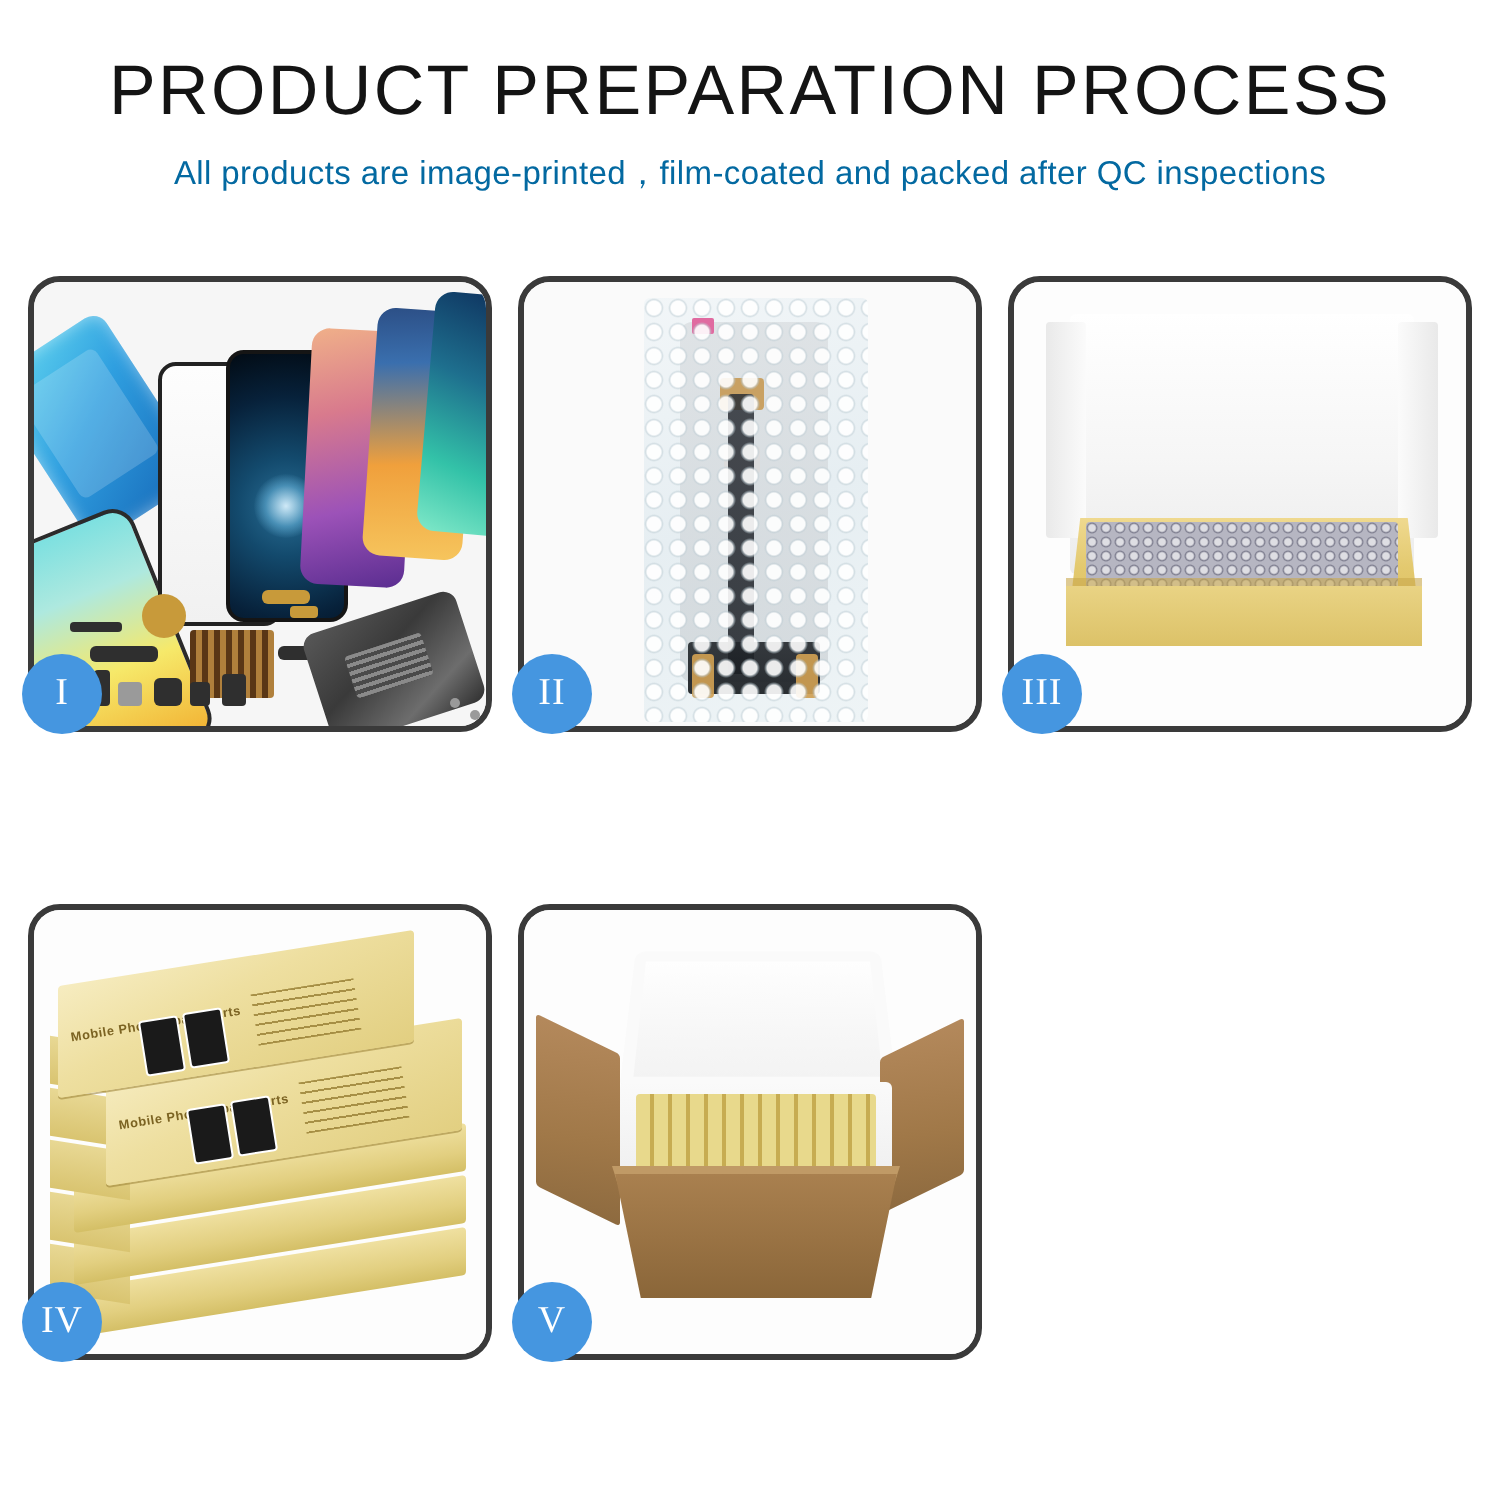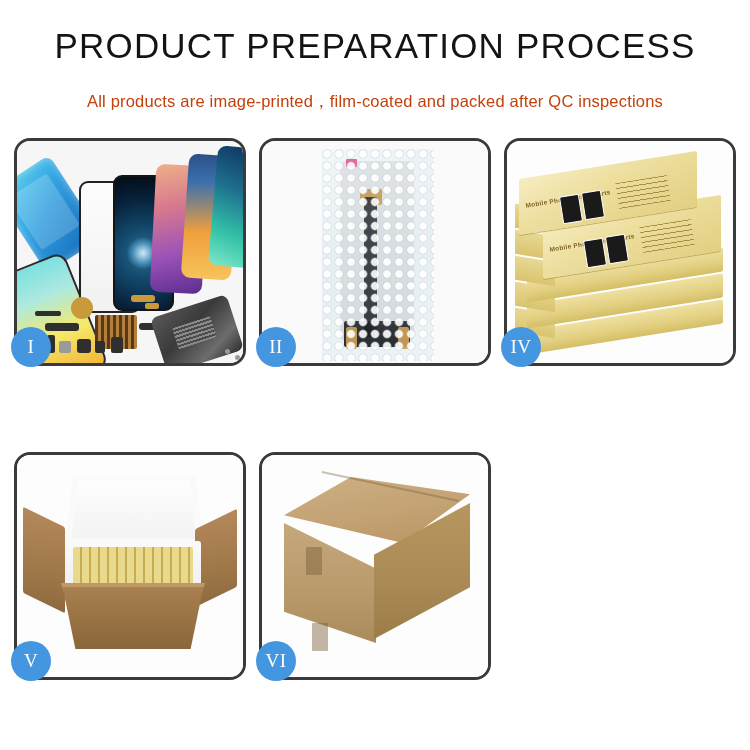--- a/index.html
+++ b/index.html
@@ -15,23 +15,23 @@
   .header{ text-align:center; padding-top:28px; }
   .title{
     font-size:35px;
     font-weight:normal;
     letter-spacing:1.2px;
     color:#141414;
     line-height:1;
     font-family:"Liberation Sans", sans-serif;
   }
   .subtitle{
-    margin-top:28px;
+    margin-top:13px;
     font-size:16.5px;
-    color:#c2410c;
+    color:#0369a1;
     letter-spacing:.2px;
     font-family:"Liberation Sans", sans-serif;
   }
 
   
   .grid{
     position:absolute;
     left:14px; top:138px;
     width:722px;
     display:grid;
@@ -409,20 +409,30 @@
         <div class="flex-strip"></div>
         <div class="flex-bottom"></div>
         <div class="gold-tab" style="left:24px;top:178px;"></div>
         <div class="gold-tab" style="left:76px;top:178px;"></div>
         <div class="bubbles"></div>
       </div>
     </div>
     <div class="badge">II</div>
   </div>
 
+  <div class="panel">
+    <div class="panel-inner p3">
+      <div class="box3-lid"></div>
+      <div class="box3-base"></div>
+      <div class="box3-foam"></div>
+      <div class="box3-edge"></div>
+      <div class="box3-front"></div>
+    </div>
+    <div class="badge">III</div>
+  </div>
 
   <div class="panel">
     <div class="panel-inner p4">
       <div class="stack">
         <div class="layer" style="top:150px;"></div>
         <div class="layerL" style="top:146px;"></div>
         <div class="layer" style="top:124px;"></div>
         <div class="layerL" style="top:120px;"></div>
         <div class="layer" style="top:98px;"></div>
         <div class="layerL" style="top:94px;"></div>
@@ -451,25 +461,14 @@
       <div class="c5-flapL"></div>
       <div class="c5-flapR"></div>
       <div class="c5-foamin"></div>
       <div class="c5-content"></div>
       <div class="c5-rim"></div>
       <div class="c5-body"></div>
     </div>
     <div class="badge">V</div>
   </div>
 
-  <div class="panel">
-    <div class="panel-inner p6">
-      <div class="c6-top"></div>
-      <div class="c6-left"></div>
-      <div class="c6-right"></div>
-      <div class="c6-seam"></div>
-      <div class="c6-tab" style="left:44px;top:92px;"></div>
-      <div class="c6-tab" style="left:50px;top:168px;"></div>
-    </div>
-    <div class="badge">VI</div>
-  </div>
 
 </div>
 
 </body></html>

